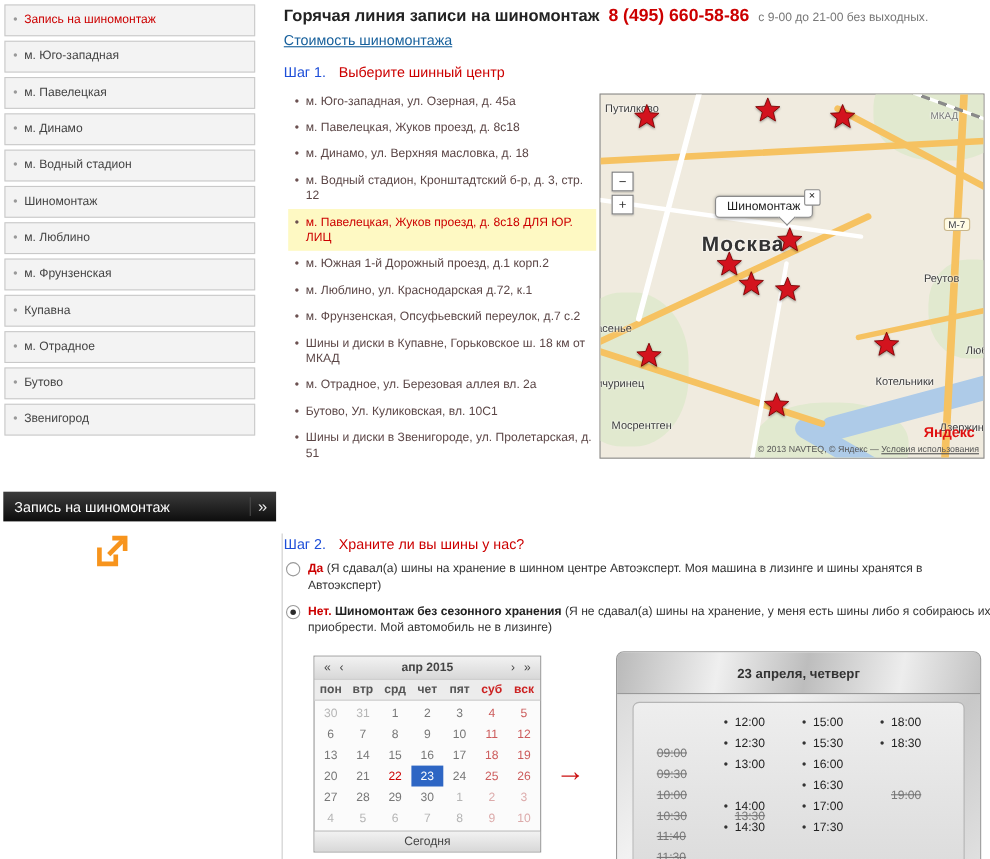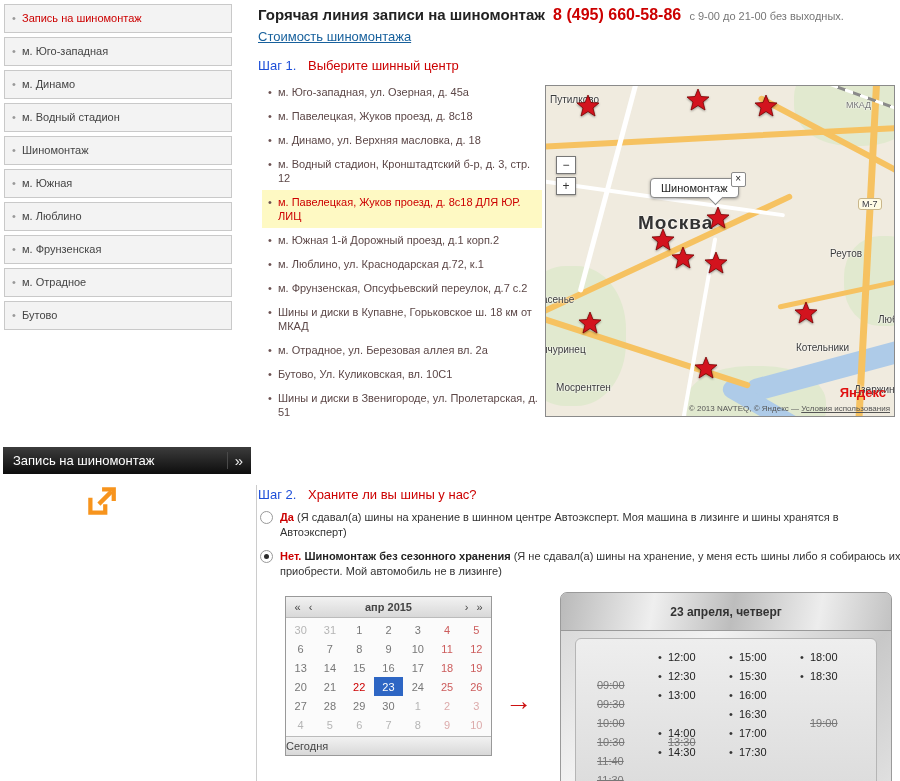--- a/index.html
+++ b/index.html
@@ -55,21 +55,21 @@
   .rd8{left:150px;top:150px;width:4px;height:200px;transform:rotate(10deg);}
   .rail{position:absolute;left:210px;top:10px;width:220px;height:3px;transform:rotate(20deg);
     background:repeating-linear-gradient(90deg,#8a8a8a 0 8px,#fff 8px 16px);}
   .mlabel{position:absolute;font-size:10px;color:#3a3a3a;white-space:nowrap;
     text-shadow:0 0 2px #fff,0 0 2px #fff;}
   .l-putilkovo{left:4px;top:8px;}
   .l-mkad{left:300px;top:14px;color:#777;font-size:9px;}
   .l-m7{left:312px;top:112px;background:#fffbe2;border:1px solid #c9b68a;padding:0 3px;
     border-radius:3px;font-size:9px;}
   .l-city{left:92px;top:126px;font-size:19px;font-weight:bold;color:#333;letter-spacing:1px;}
-  .l-reutov{left:284px;top:162px;}
+  .l-reutov{left:294px;top:162px;}
   .l-lyubertsy{left:332px;top:228px;}
   .l-kotelniki{left:250px;top:256px;}
   .l-dzerzhinsky{left:308px;top:298px;}
   .l-mosrentgen{left:10px;top:296px;}
   .l-michurinets{left:-4px;top:258px;}
   .l-rasenye{left:-4px;top:208px;}
   .zoom{position:absolute;left:10px;top:70px;}
   .zbtn{width:18px;height:16px;background:#fff;border:1px solid #777;text-align:center;
     line-height:16px;font-size:12px;color:#333;cursor:pointer;margin-bottom:3px;
     box-shadow:0 1px 2px rgba(0,0,0,.3);}
@@ -107,21 +107,21 @@
   .cal-week .wd{text-align:center;}
   .cal-week .wd.we{color:#cc2222;}
   .cal-grid{display:grid;grid-template-columns:repeat(7,1fr);grid-auto-rows:19px;padding:2px 0;}
   .day{display:flex;align-items:center;justify-content:center;color:#777;cursor:pointer;}
   .day.om{color:#b5b5b5;}
   .day.omwe{color:#dcaaaa;}
   .day.we{color:#cc5c5c;}
   .day.hot{color:#cc0000;}
   .day.sel{background:#2e66c4;color:#fff;}
   .cal-foot{height:18px;background:linear-gradient(#f2f2f2,#d8d8d8);border-top:1px solid #bbb;
-    text-align:left;line-height:18px;color:#444;cursor:pointer;}
+    text-align:center;line-height:18px;color:#444;cursor:pointer;}
   .big-arrow{position:absolute;left:505px;top:686px;color:#cc1111;font-size:27px;font-weight:bold;}
   
   .timepanel{position:absolute;left:560px;top:592px;width:330px;height:230px;
     border:1px solid #9a9a9a;border-radius:7px;overflow:hidden;
     background:linear-gradient(135deg,#d4d4d4,#f2f2f2 35%,#c8c8c8 65%,#e6e6e6);}
   .tp-head{height:37px;display:flex;align-items:center;justify-content:center;font-weight:bold;
     font-size:12px;color:#333;border-bottom:1px solid #999;
     background:linear-gradient(100deg,#b9b9b9,#efefef 28%,#bdbdbd 52%,#ededed 78%,#c2c2c2);}
   .tp-body{position:absolute;left:14px;right:14px;top:45px;height:170px;
     background:linear-gradient(#eeeeee,#dadada);border:1px solid #b5b5b5;border-radius:6px;
@@ -147,54 +147,60 @@
 <div class="sidebar">
 
     <div class="side-item active">
       <span class="side-label">Запись на шиномонтаж</span>
     </div>
 
     <div class="side-item">
       <span class="side-label">м. Юго-западная</span>
     </div>
 
+    <div class="side-item">
+      <span class="side-label">м. Павелецкая</span>
+    </div>
 
     <div class="side-item">
       <span class="side-label">м. Динамо</span>
     </div>
 
     <div class="side-item">
       <span class="side-label">м. Водный стадион</span>
     </div>
 
     <div class="side-item">
       <span class="side-label">Шиномонтаж</span>
     </div>
 
-    <div class="side-item">
-      <span class="side-label">м. Южная</span>
-    </div>
 
     <div class="side-item">
       <span class="side-label">м. Люблино</span>
     </div>
 
     <div class="side-item">
       <span class="side-label">м. Фрунзенская</span>
     </div>
 
+    <div class="side-item">
+      <span class="side-label">Купавна</span>
+    </div>
 
     <div class="side-item">
       <span class="side-label">м. Отрадное</span>
     </div>
 
     <div class="side-item">
       <span class="side-label">Бутово</span>
     </div>
 
+    <div class="side-item">
+      <span class="side-label">Звенигород</span>
+    </div>
   </div>
 
 <div class="cta-btn">
   <span>Запись на шиномонтаж</span>
   <span class="cta-arrow">»</span>
 </div>
 
 <div class="ext-icon">
   <svg width="34" height="34" viewBox="0 0 32 32">
     <path d="M6 12 v14 h14 v-8" fill="none" stroke="#f7941d" stroke-width="4"></path>
@@ -364,20 +370,30 @@
 </div>
 
 <div class="cal">
   <div class="cal-head">
     <span class="nav">«</span>
     <span class="nav">‹</span>
     <span class="cal-title">апр 2015</span>
     <span class="nav">›</span>
     <span class="nav">»</span>
   </div>
+  <div class="cal-week">
+
+  <span class="wd">пон</span>
+      <span class="wd">втр</span>
+      <span class="wd">срд</span>
+      <span class="wd">чет</span>
+      <span class="wd">пят</span>
+      <span class="wd we">суб</span>
+      <span class="wd we">вск</span>
+    </div>
   <div class="cal-grid">
 
   <span class="day om">30</span>
       <span class="day om">31</span>
       <span class="day">1</span>
       <span class="day">2</span>
       <span class="day">3</span>
       <span class="day we">4</span>
       <span class="day we">5</span>
       <span class="day">6</span>

